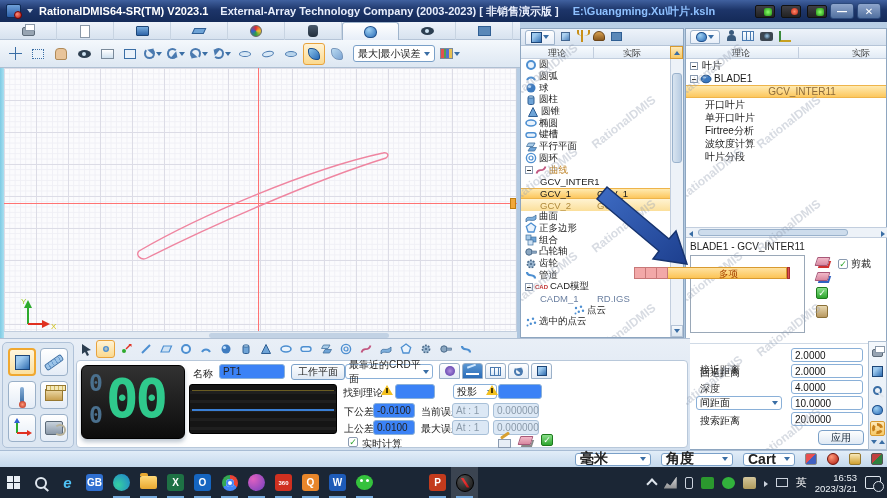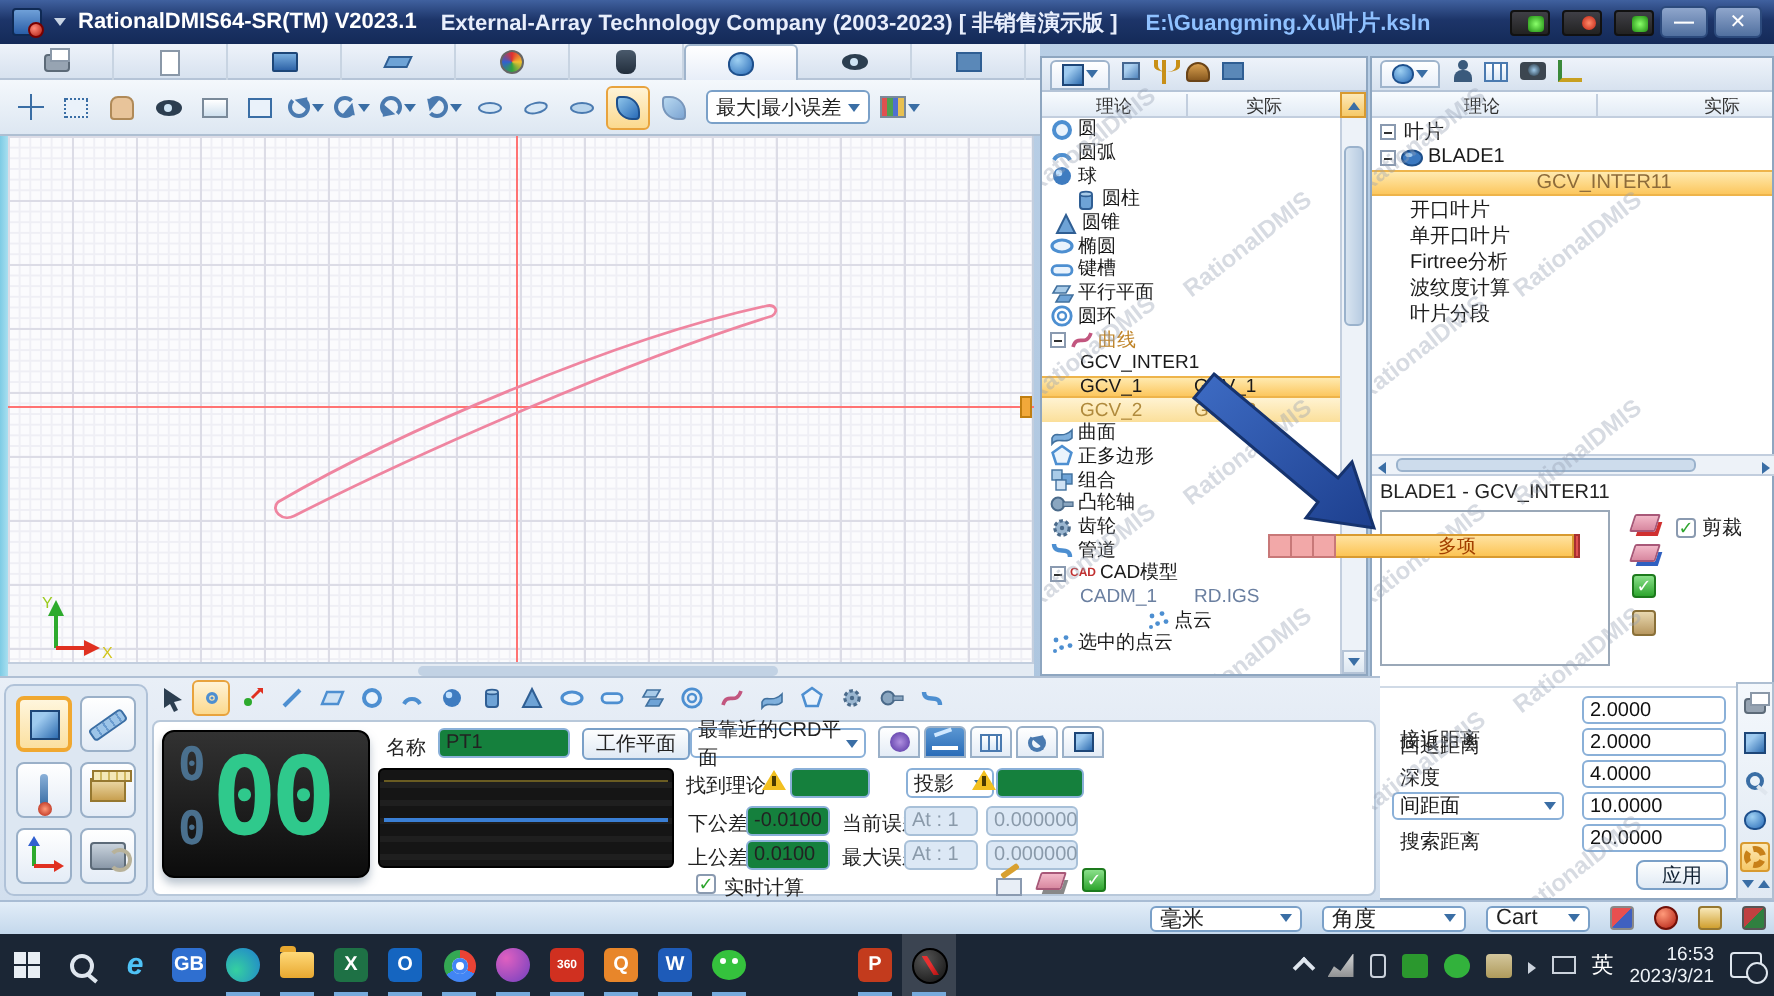--- a/index.html
+++ b/index.html
@@ -154,40 +154,40 @@
   .shbtn{width:19px;height:18px;border:1px solid transparent;border-radius:3px;display:flex;align-items:center;justify-content:center;}
   .shbtn.hl{border:1px solid #e8a33d;background:linear-gradient(#fff3d6,#fbd98e);}
   #botpanel{left:76px;top:360px;width:612px;height:88px;background:#fff;border:1px solid #b8c8da;border-radius:4px;}
   #counter{position:absolute;left:4px;top:4px;width:104px;height:74px;background:linear-gradient(#323232,#0c0c0c);border:1px solid #000;border-radius:6px;box-shadow:0 3px 4px rgba(120,140,160,.5);overflow:hidden;}
   #counter .small0{position:absolute;left:7px;font-family:"DejaVu Sans Mono",monospace;font-weight:bold;font-size:23px;color:#4a708e;line-height:1;}
   #counter .main00{position:absolute;left:24px;top:6px;font-family:"DejaVu Sans Mono",monospace;font-weight:bold;font-size:54px;letter-spacing:-3px;color:#2fc98c;line-height:1;}
   #meter{position:absolute;left:112px;top:23px;width:148px;height:50px;background:repeating-linear-gradient(180deg,#151515 0 6px,#1f1f1f 6px 9px);border:1px solid #000;border-radius:3px;}
   #meter .topline{position:absolute;left:2px;right:2px;top:5px;height:1px;background:#6a5c22;}
   #meter .blue{position:absolute;left:2px;right:2px;top:24px;height:2px;background:#3a7fd5;}
   .blabel{position:absolute;font-size:10px;color:#222;white-space:nowrap;}
-  .binput{position:absolute;height:15px;background:#15803d;border:1px solid #8ab0d8;border-radius:3px;font-size:10px;padding:0 3px;line-height:14px;}
+  .binput{position:absolute;height:15px;background:#3b82f6;border:1px solid #8ab0d8;border-radius:3px;font-size:10px;padding:0 3px;line-height:14px;}
   .bbtn{position:absolute;height:16px;background:linear-gradient(#fdfefe,#dfe9f4);border:1px solid #7aa0c8;border-radius:3px;font-size:10px;display:flex;align-items:center;justify-content:center;padding:0 6px;}
   .bdrop{position:absolute;height:15px;background:#fff;border:1px solid #8ab0d8;border-radius:3px;font-size:10px;display:flex;align-items:center;padding:0 3px;}
   .dis{background:#dce8f5;color:#8a9aaa;border-color:#a8c0d8;}
   .warn{position:absolute;width:0;height:0;border-left:6px solid transparent;border-right:6px solid transparent;border-bottom:10px solid #f2c020;}
   .warn::after{content:"";position:absolute;left:-1px;top:3px;width:2px;height:5px;background:#4a3a00;}
   .minitab{position:absolute;top:2px;width:21px;height:16px;border:1px solid #9ab0c8;border-radius:3px 3px 0 0;background:linear-gradient(#fff,#e4ecf6);display:flex;align-items:center;justify-content:center;}
   .minitab.act{background:linear-gradient(#5a96d2,#2a6cb8);}
   .chartline{width:13px;height:8px;border-bottom:2px solid #fff;position:relative;}
   .chartline::after{content:"";position:absolute;left:2px;top:-2px;width:9px;height:6px;border-top:2px solid #cfe8ff;transform:rotate(-20deg);}
   .edit-ic{width:13px;height:13px;position:relative;}
   .edit-ic::before{content:"";position:absolute;left:1px;top:5px;width:11px;height:7px;background:#e8eef6;border:1px solid #8a9ab0;}
   .edit-ic::after{content:"";position:absolute;left:3px;top:0px;width:10px;height:3px;background:#d8a030;transform:rotate(-35deg);border-radius:1px;}
   .eraser-ic{width:13px;height:9px;background:linear-gradient(#f2b8c8,#d888a0);border:1px solid #a85878;transform:skewX(-18deg);border-radius:1px;position:relative;}
   .chk-ic{width:12px;height:12px;background:linear-gradient(#8ae08a,#2ea52e);border:1px solid #1d7a1d;border-radius:2px;color:#fff;font-size:9px;font-weight:bold;display:flex;align-items:center;justify-content:center;}
   .doggy{width:12px;height:13px;background:linear-gradient(#e8d8b0,#b89860);border:1px solid #8a7038;border-radius:2px;}
 
   
   #statusbar{left:0;top:450px;width:887px;height:17px;background:linear-gradient(#e2edf8,#c4d8ec);border-top:1px solid #a8bcd4;display:flex;align-items:center;justify-content:flex-end;padding-right:4px;gap:10px;}
-  #statusbar .ddbox{height:13px;font-size:11px;}
+  #statusbar .ddbox{height:13px;font-size:14px;font-weight:bold;}
   .sico{width:12px;height:12px;border-radius:2px;}
 
   
   #taskbar{left:0;top:467px;width:887px;height:31px;background:#1b2635;display:flex;align-items:center;color:#fff;}
   .tkslot{width:27px;height:31px;display:flex;align-items:center;justify-content:center;position:relative;flex:none;}
   .tkslot.open::after{content:"";position:absolute;left:5px;bottom:0;width:17px;height:2px;background:#76aadc;}
   .tkslot.activeapp{background:rgba(255,255,255,.14);}
   .tk-square{width:17px;height:17px;border-radius:3px;display:flex;align-items:center;justify-content:center;font-size:10px;font-weight:bold;color:#fff;}
   .tk-circle{width:17px;height:17px;border-radius:50%;}
   .tk-start{width:14px;height:14px;display:grid;grid-template-columns:6px 6px;grid-template-rows:6px 6px;gap:1px;}
@@ -386,21 +386,21 @@
         </div>
         <div class="trow" style="padding-left: 4px;">
           <span class="gi">
             <svg width="12" height="12">
               <circle cx="6" cy="6" r="4.5" fill="#3f7cc0"></circle>
               <circle cx="4.5" cy="4.5" r="1.6" fill="#bfe0ff"></circle>
             </svg>
           </span>
           <span class="tlabel">球</span>
         </div>
-        <div class="trow" style="padding-left: 16px;">
+        <div class="trow" style="padding-left: 4px;">
           <span class="gi">
             <svg width="12" height="12">
               <rect x="3" y="2.5" width="6" height="8" rx="1.5" fill="#6ea3d6" stroke="#2f5e93"></rect>
               <ellipse cx="6" cy="3" rx="3" ry="1.2" fill="#a8cbe8" stroke="#2f5e93" stroke-width=".8"></ellipse>
             </svg>
           </span>
           <span class="tlabel">圆柱</span>
         </div>
         <div class="trow" style="padding-left: 6px;">
           <span class="gi">

